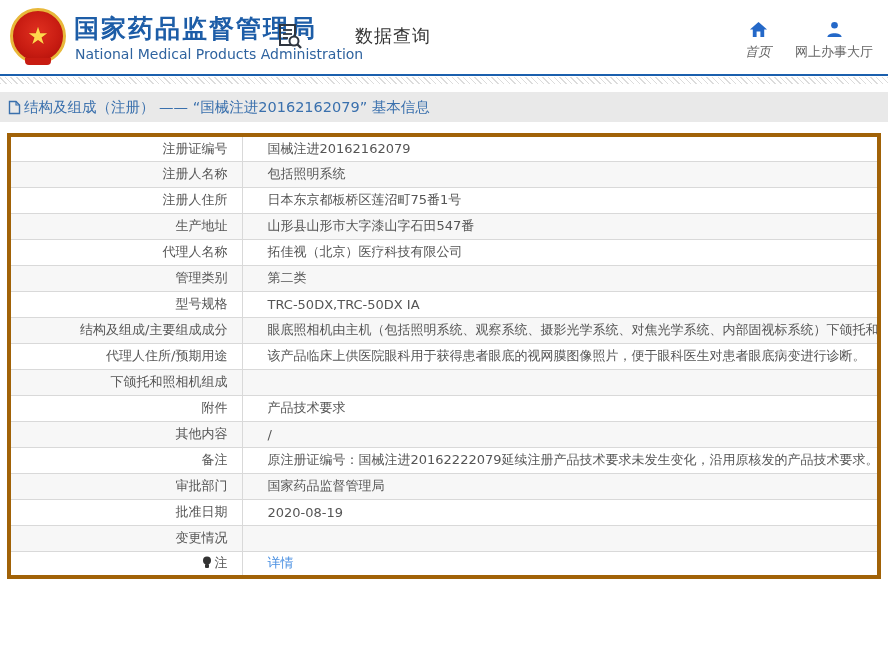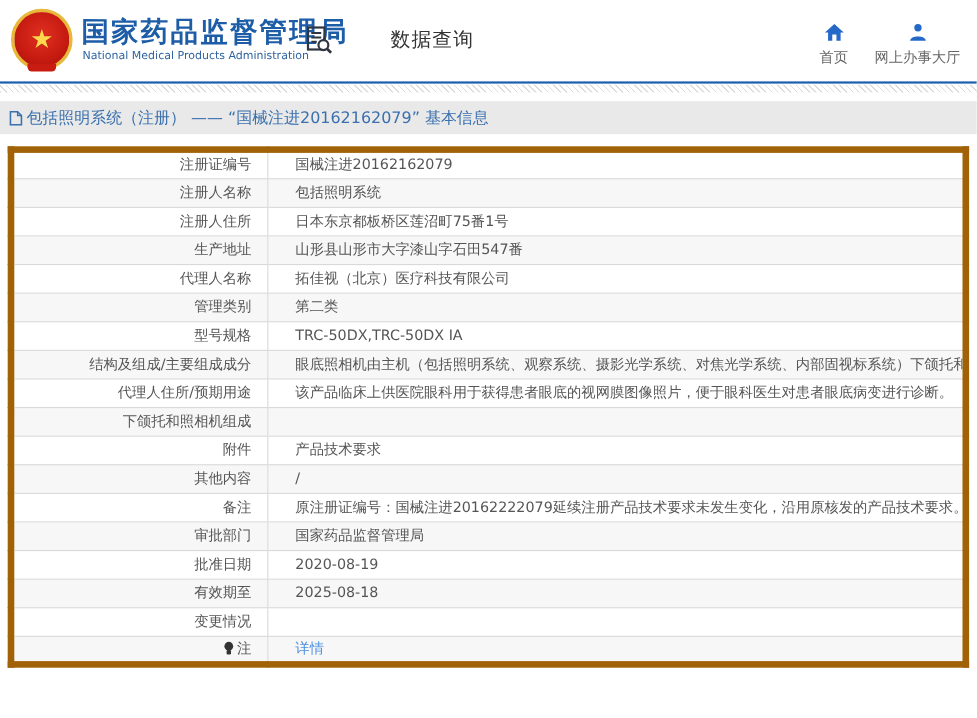--- a/index.html
+++ b/index.html
@@ -10,46 +10,46 @@
   
   .header { position:absolute; top:0; left:0; width:888px; height:74px; background:#fff; }
   .emblem { position:absolute; left:10px; top:8px; width:56px; height:56px; border-radius:50%;
     background:radial-gradient(circle at 50% 42%, #e03020 0%, #c81c12 55%, #a80d08 100%);
     border:3px solid #e8b83a; display:flex; align-items:center; justify-content:center; }
   .emblem .star { color:#ffd84d; font-size:24px; line-height:1; text-shadow:0 0 1px #a80d08; }
   .emblem::after { content:""; position:absolute; bottom:-4px; left:50%; transform:translateX(-50%);
     width:26px; height:7px; background:#c81c12; border-radius:0 0 4px 4px; }
   .brand-title { position:absolute; left:74px; top:12px; font-size:25px; font-weight:bold;
     color:#1d5da7; letter-spacing:2px; white-space:nowrap; }
-  .brand-sub { position:absolute; left:75px; top:46px; font-size:10px; color:#2f639f; white-space:nowrap; }
+  .brand-sub { position:absolute; left:75px; top:46px; font-size:14px; color:#2f639f; white-space:nowrap; }
 
   .query-group { position:absolute; left:276px; top:22px; display:flex; align-items:center;gap:47px; }
   .query-icon { width:28px; height:28px; margin-right:4px; }
   .query-label { font-size:18px; color:#333; letter-spacing:1px; }
 
   .nav-item { position:absolute; display:flex; flex-direction:column; align-items:center; cursor:pointer; }
-  .nav-home { left:738px; top:20px; width:40px; }
+  .nav-home { left:738px; top:20px; width:40px;font-style:italic; }
   .nav-hall { left:792px; top:20px; width:84px; }
   .nav-item svg { width:19px; height:19px; margin-bottom:4px; }
   .nav-label { font-size:13px; color:#666; white-space:nowrap; }
 
   .blue-line { position:absolute; top:74px; left:0; width:888px; height:2px; background:#1a5fad; }
   .hatch { position:absolute; top:77px; left:0; width:888px; height:7px;
     background:repeating-linear-gradient(45deg,#dcdcdc 0 1px,transparent 1px 4px); }
 
   
   .crumb-band { position:absolute; top:92px; left:0; width:888px; height:30px; background:#e9e9e9;
     display:flex; align-items:center; padding-left:8px; }
   .crumb-icon { width:13px; height:15px; margin-right:3px; flex:0 0 auto; }
   .crumb-text { font-size:14.5px; color:#3a70ad; white-space:nowrap; }
 
   
   table.info { position:absolute; top:133px; left:7px; width:874px;
     border-collapse:collapse; table-layout:fixed; }
-  table.info { border:6px solid #a16207; }
+  table.info { border:4px solid #a16207; }
   table.info td { border-bottom:1px solid #d9d9d9; height:26px; font-size:13px; color:#555;
     white-space:nowrap; overflow:hidden; }
   table.info tr:nth-child(even) { background:#f7f7f7; }
   td.label { width:233px; text-align:right; padding-right:14px; border-right:1px solid #d9d9d9; }
   td.value { padding-left:25px; }
   td.value a { color:#4a90e2; text-decoration:none;text-align:center; }
   .bulb { display:inline-block; vertical-align:-2px; margin-right:3px; }
 </style>
 </head>
 <body>
@@ -92,21 +92,21 @@
   </div>
 
   <div class="blue-line"></div>
   <div class="hatch"></div>
 
   <div class="crumb-band">
     <svg class="crumb-icon" viewBox="0 0 13 15">
       <path d="M1.5 1.5 H8 L11.5 5 V13.5 H1.5 Z" fill="none" stroke="#3a70ad" stroke-width="1.4"></path>
       <path d="M8 1.5 V5 H11.5" fill="none" stroke="#3a70ad" stroke-width="1.2"></path>
     </svg>
-    <span class="crumb-text">包括照明系统（注册） —— “国械注进20162162079” 基本信息</span>
+    <span class="crumb-text">结构及组成（注册） —— “国械注进20162162079” 基本信息</span>
   </div>
 
   <table class="info">
     <tbody>
         <tr>
           <td class="label">注册证编号</td>
           <td class="value">国械注进20162162079</td>
         </tr>
         <tr>
           <td class="label">注册人名称</td>
@@ -158,24 +158,20 @@
         </tr>
         <tr>
           <td class="label">审批部门</td>
           <td class="value">国家药品监督管理局</td>
         </tr>
         <tr>
           <td class="label">批准日期</td>
           <td class="value">2020-08-19</td>
         </tr>
         <tr>
-          <td class="label">有效期至</td>
-          <td class="value">2025-08-18</td>
-        </tr>
-        <tr>
           <td class="label">变更情况</td>
           <td class="value"></td>
         </tr>
         <tr>
           <td class="label"><svg class="bulb" width="10" height="13" viewBox="0 0 10 13">
               <circle cx="5" cy="4.5" r="4" fill="#333"></circle>
               <rect x="3" y="8" width="4" height="4" rx="1" fill="#333"></rect>
             </svg>注</td>
           <td class="value"><a href="#">详情</a></td>
         </tr>

